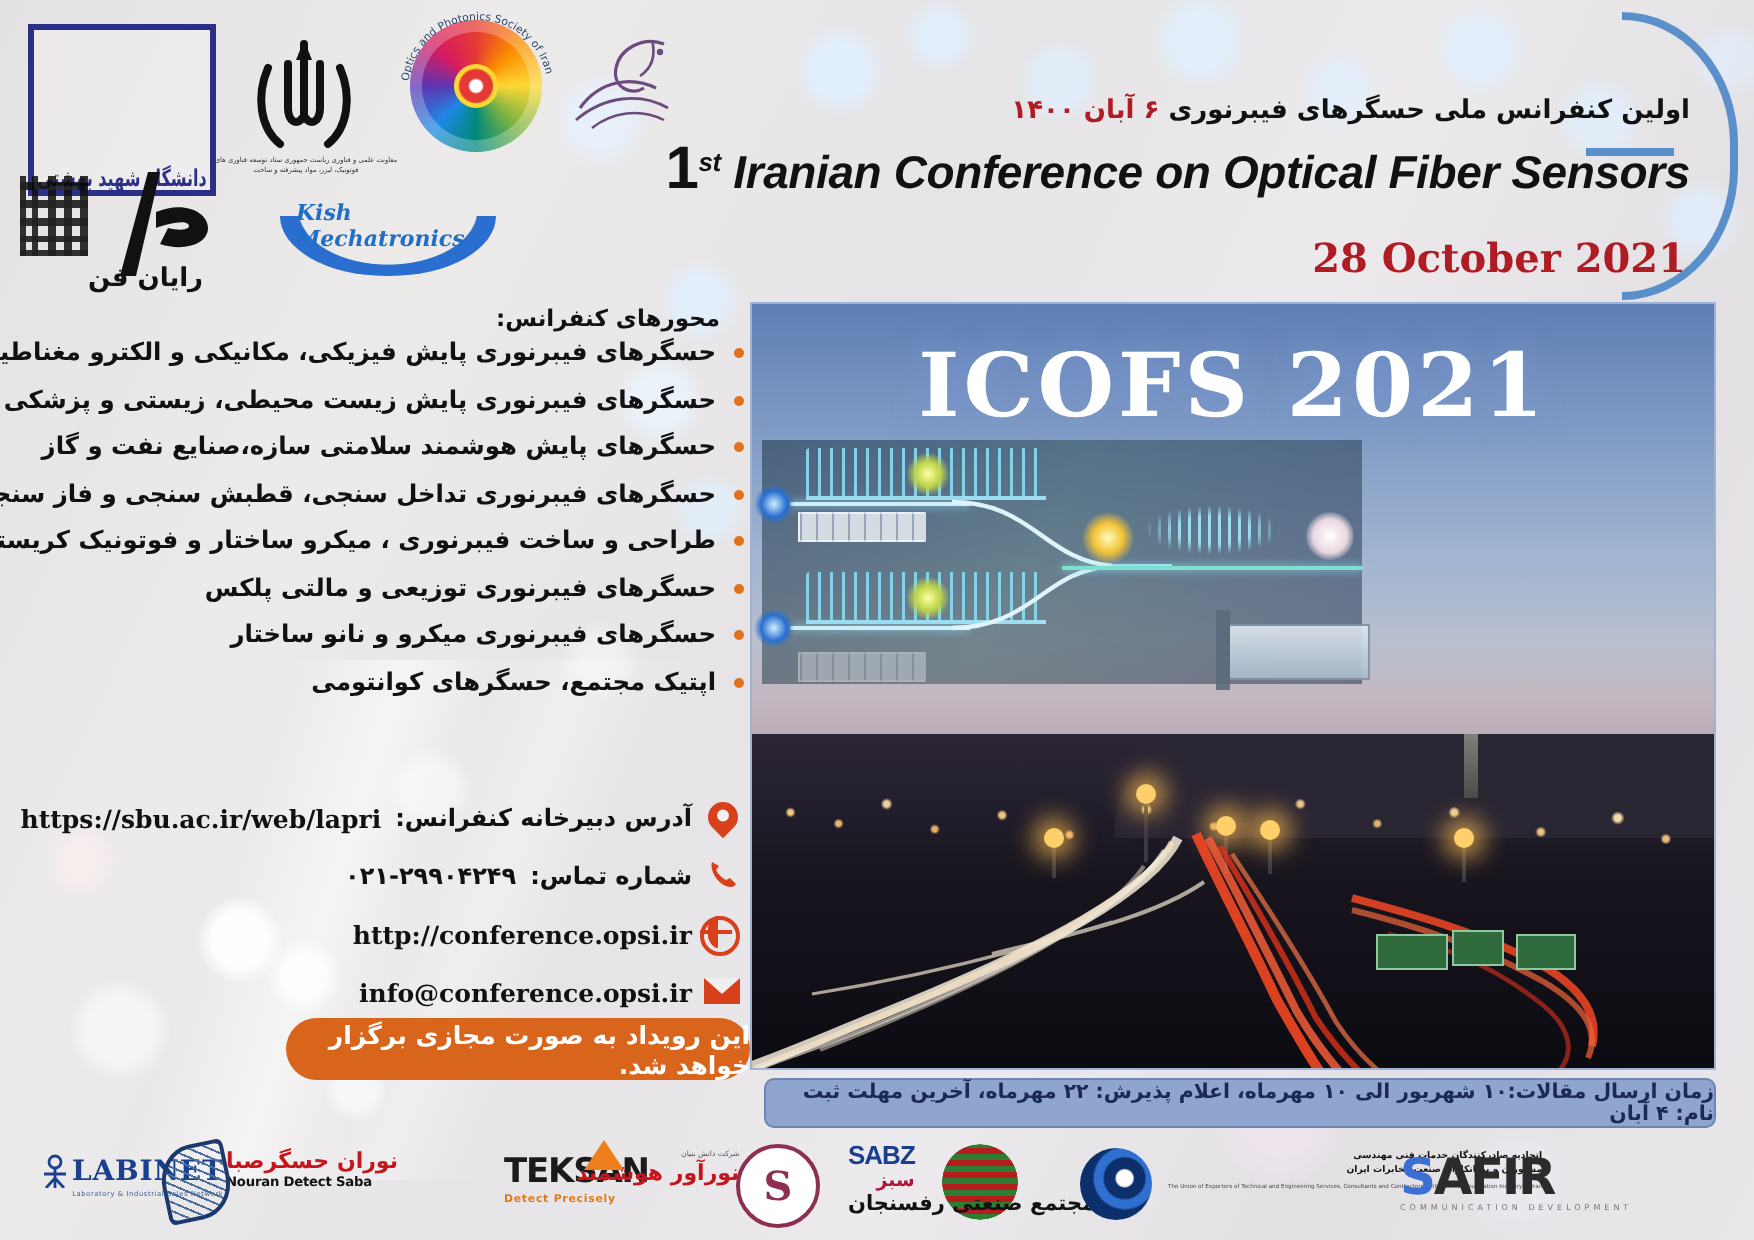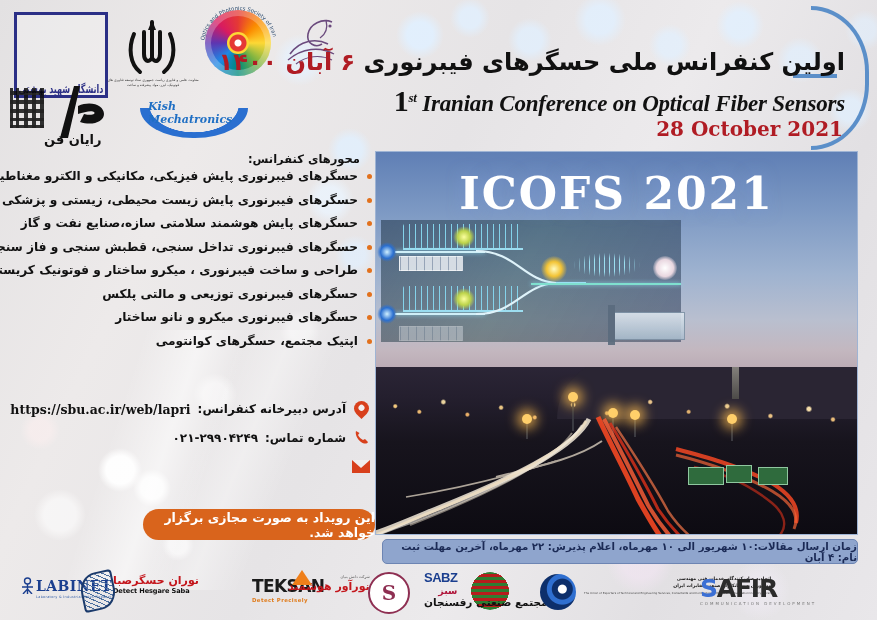--- a/index.html
+++ b/index.html
@@ -74,25 +74,25 @@
   .kish-swoosh{position:absolute;left:0;top:12px;width:108px;height:30px;
     border-radius:0 0 60px 60px / 0 0 34px 34px;
     background:radial-gradient(ellipse at 50% -10%, transparent 58%, #2a6fd0 59%);}
 
   
   .bracket{position:absolute;right:8px;top:6px;width:54px;height:136px;
     border:4px solid #5b8fc9;border-left:none;border-radius:0 60px 60px 0/0 68px 68px 0;}
   .bracket-tail{position:absolute;right:40px;top:74px;width:44px;height:4px;background:#5b8fc9;}
 
   
-  .title-fa{position:absolute;right:32px;top:48px;font-size:24px;font-weight:bold;color:#111;
+  .title-fa{position:absolute;right:32px;top:48px;font-size:13px;font-weight:bold;color:#111;
     direction:rtl;white-space:nowrap;font-family:"DejaVu Sans","Liberation Sans",sans-serif;}
   .title-fa .date-fa{color:#b01c24;}
-  .title-en{position:absolute;right:32px;top:84px;white-space:nowrap;
-    font-family:Liberation Serif, serif;font-style:italic;font-weight:bold;
+  .title-en{position:absolute;right:32px;top:68px;white-space:nowrap;
+    font-family:Liberation Sans, sans-serif;font-style:italic;font-weight:bold;
     font-size:23px;color:#111;letter-spacing:-.2px;}
   .title-en .ord{font-size:30px;font-style:normal;}
   .title-en .sup{font-size:13px;vertical-align:super;font-style:italic;}
   .date-en{position:absolute;right:34px;top:117px;font-size:20px;font-weight:bold;color:#b01c24;
     font-family:"DejaVu Serif","Liberation Serif",serif;}
 
   
   .topics-head{position:absolute;right:517px;top:152px;font-size:11.5px;font-weight:bold;color:#111;
     direction:rtl;}
   .topics{position:absolute;right:505px;top:170px;width:360px;direction:rtl;list-style:none;
@@ -336,22 +336,29 @@
       <div class="cico">
         <svg viewBox="0 0 17 17" width="17" height="17">
             <path d="M3 2 C2 5 4 10 8 13 C11 15 14 15 15 13 L12 10 L10 11 C8 10 6 8 5 6 L6.5 4 Z" fill="#d8401c"></path>
           </svg>
       </div>
       <div class="ctext">شماره تماس:</div>
       <div class="ctext">۰۲۱-۲۹۹۰۴۲۴۹</div>
     </div>
     <div class="crow">
       <div class="cico">
+          <div class="globe"></div>
+        </div>
+      <div class="ctext en">http://conference.opsi.ir</div>
+    </div>
+    <div class="crow">
+      <div class="cico">
           <div class="mail"></div>
         </div>
+      <div class="ctext en">info@conference.opsi.ir</div>
     </div>
   </div>
 
   <div class="virtual-banner">این رویداد به صورت مجازی برگزار خواهد شد.</div>
 
   <div class="img-panel">
 
     <div class="icofs-wrap">
       <div class="icofs-title">ICOFS 2021</div>
     </div>
@@ -429,21 +436,21 @@
         <circle cx="7.5" cy="4" r="3" fill="none" stroke="#1b3f8f" stroke-width="1.4"></circle>
         <path d="M7.5 7 L7.5 17 M2 10 L13 10 M3 17 L7.5 12 L12 17" stroke="#1b3f8f" stroke-width="1.4" fill="none"></path>
       </svg>
       <div class="lab-main">LABINET</div>
       <div class="lab-sub">Laboratory &amp; Industrial Sales Network</div>
     </div>
 
     <div class="sp sp-nouran">
       <div class="nou-mark"></div>
       <div class="nou-fa">نوران حسگرصبا</div>
-      <div class="nou-en">Detect Hesgare Saba</div>
+      <div class="nou-en">Nouran Detect Saba</div>
     </div>
 
     <div class="sp sp-teksan">
       <div class="tek-tri"></div>
       <div class="tek-main">TEKSAN</div>
       <div class="tek-sub">Detect Precisely</div>
     </div>
 
     <div class="sp sp-nouravar">
       <div class="nva-top">شرکت دانش بنیان</div>

